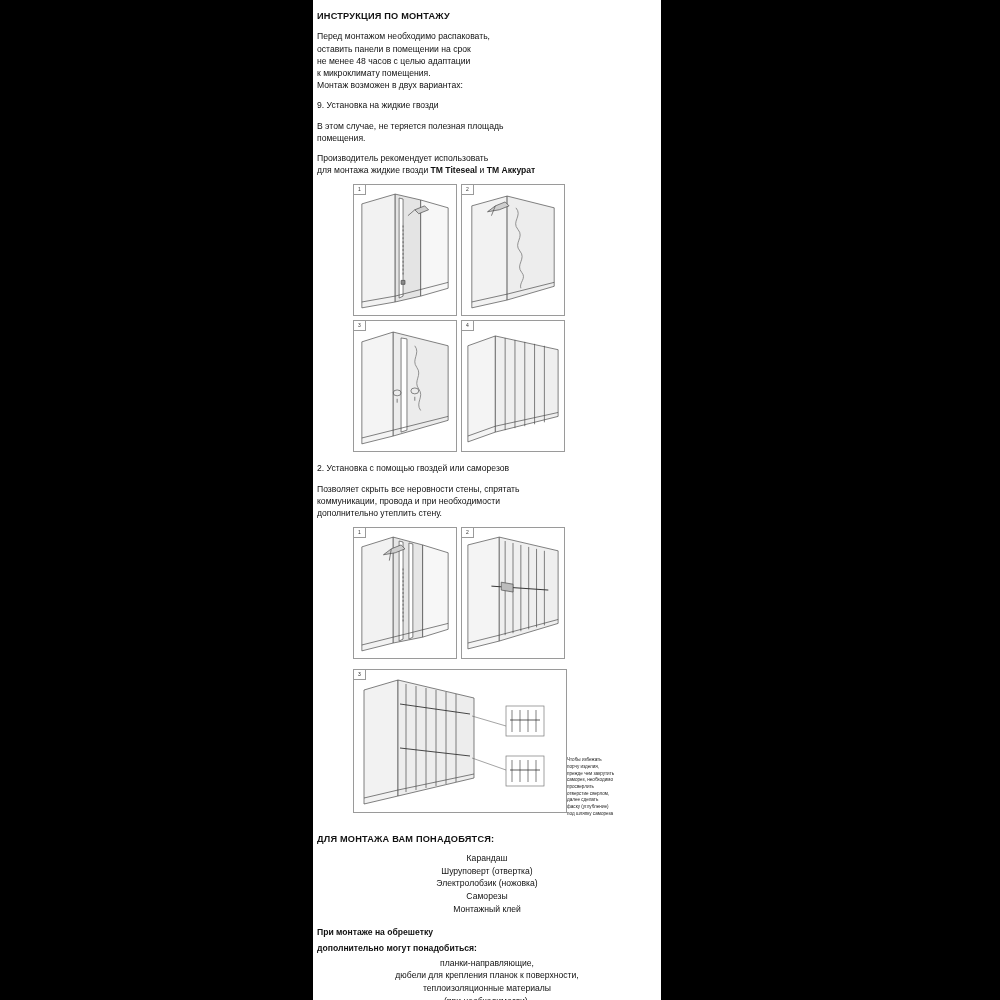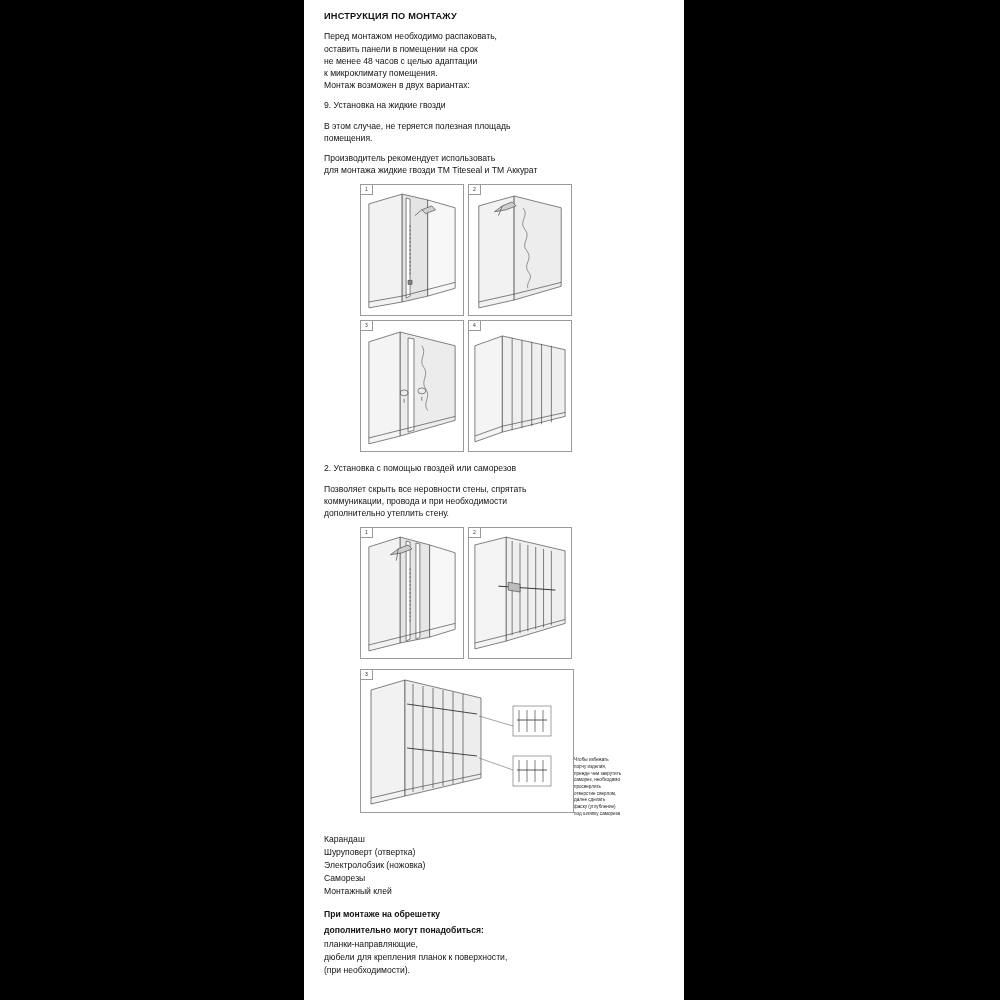--- a/index.html
+++ b/index.html
@@ -8,23 +8,23 @@
     background: #000000;
   }
   body {
     width: 1000px;
     height: 1000px;
     overflow: hidden;
     font-family: "Liberation Sans", sans-serif;
   }
   .page {
     position: absolute;
-    left: 304px;
+    left: 313px;
     top: 0;
-    width: 380px;
+    width: 348px;
     height: 1000px;
     background: #ffffff;
     box-sizing: border-box;
     padding: 10px 0 0 0;
   }
   .content {
     position: relative;
     margin: 0 auto;
     width: 340px;
     color: #111111;
@@ -35,21 +35,21 @@
     letter-spacing: 0.2px;
     margin: 0 0 6px 0;
     line-height: 1.35;
   }
   .para {
     font-size: 8.6px;
     line-height: 1.42;
     margin: 8px 0 8px 0;
   }
   .para.tight { margin-bottom: 0; }
-  .para b { font-weight: normal; }
+  .para b { font-weight: bold; }
   .spacer-10 { height: 10px; }
 
   
   .figgrid {
     display: grid;
     grid-template-columns: 1fr 1fr;
     gap: 4px;
     margin: 6px 0 10px 0;
     width: 212px;
     margin-left: 36px;
@@ -98,21 +98,21 @@
   .callout-note {
     font-size: 4.6px;
     line-height: 1.45;
     color: #222;
   }
   .list {
     font-size: 8.6px;
     line-height: 1.5;
     margin: 0 0 10px 0;
   }
-  .list div { white-space: nowrap; }
+  .list div { white-space: nowrap; text-align: center; }
   .sub-bold {
     font-weight: bold;
     font-size: 8.6px;
     line-height: 1.42;
     margin: 4px 0 2px 0;
   }
 </style>
 </head>
 <body>
 
@@ -270,30 +270,32 @@
 саморез, необходимо
 просверлить
 отверстие сверлом,
 далее сделать
 фаску (углубление)
 под шляпку самореза</div>
     </div>
 
     <div class="spacer-10"></div>
 
+    <div class="h-bold">ДЛЯ МОНТАЖА ВАМ ПОНАДОБЯТСЯ:</div>
     <div class="list">
       <div>Карандаш</div>
       <div>Шуруповерт (отвертка)</div>
       <div>Электролобзик (ножовка)</div>
       <div>Саморезы</div>
       <div>Монтажный клей</div>
     </div>
 
     <div class="sub-bold">При монтаже на обрешетку</div>
     <div class="sub-bold">дополнительно могут понадобиться:</div>
     <div class="list">
       <div>планки-направляющие,</div>
       <div>дюбели для крепления планок к поверхности,</div>
+      <div>теплоизоляционные материалы</div>
       <div>(при необходимости).</div>
     </div>
 
   </div>
 </div>
 
 </body></html>

